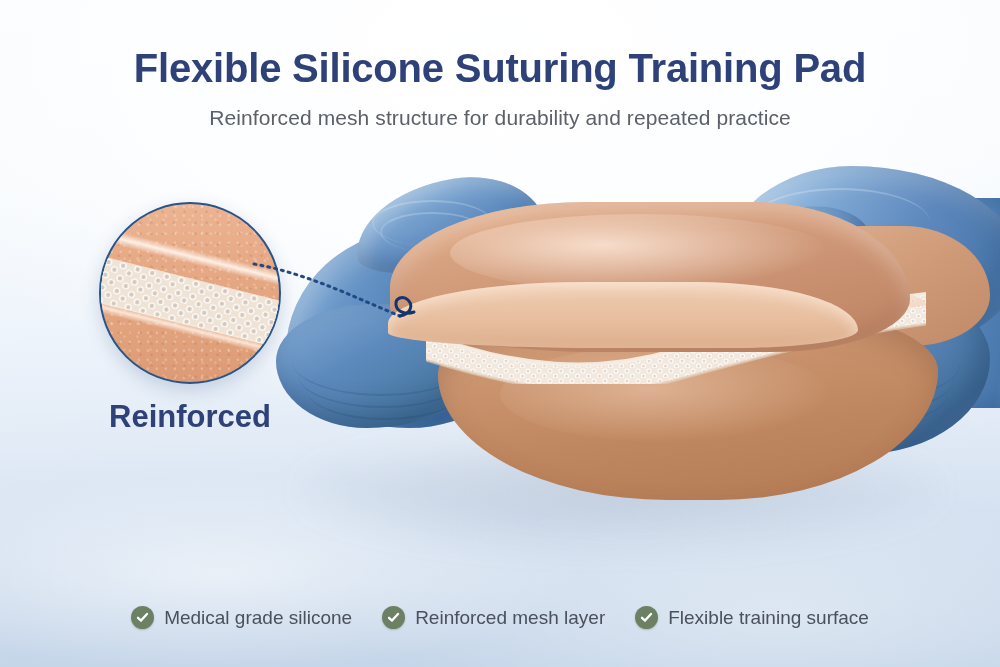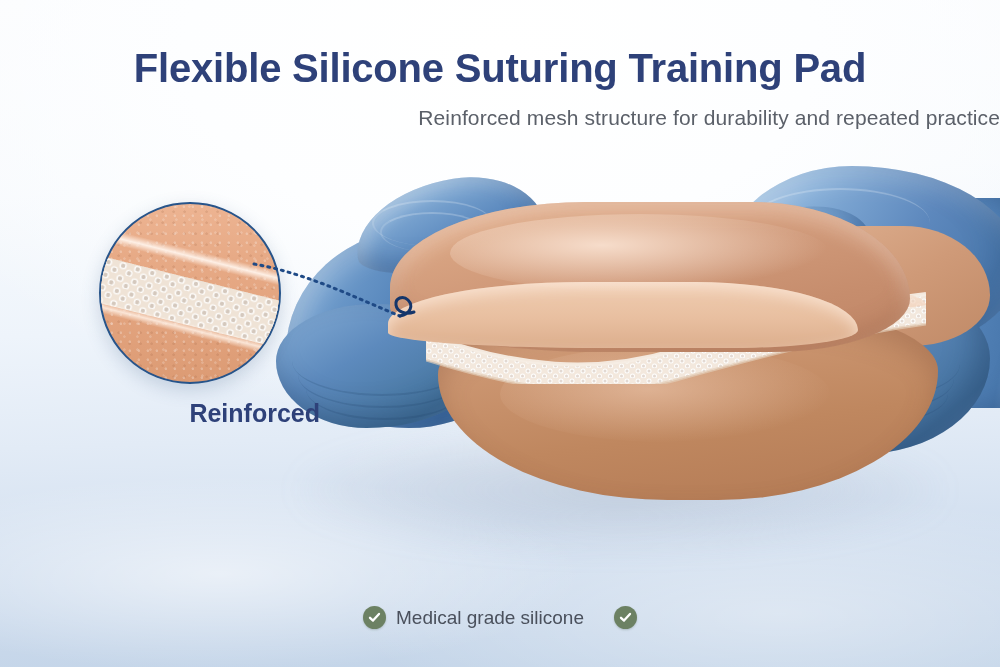--- a/index.html
+++ b/index.html
@@ -28,21 +28,21 @@
   }
 
   
   .header{ position:absolute; left:0; right:0; top:46px; text-align:center; z-index:30; }
   .title{
     font-size:40px; font-weight:bold; letter-spacing:-.2px;
     color:#2e4179; line-height:1.12;
   }
   .subtitle{
     margin-top:15px; font-size:21px; font-weight:400;
-    color:#5b6069; letter-spacing:.1px;text-align:right;
+    color:#5b6069; letter-spacing:.1px;
   }
 
   
   .photo{ position:absolute; inset:0; z-index:10; }
 
   
   .ground-shadow{
     position:absolute; left:300px; top:430px; width:640px; height:120px;
     background:radial-gradient(ellipse at 50% 50%, rgba(120,140,170,.30) 0%, rgba(130,150,180,.16) 45%, rgba(140,160,190,0) 75%);
     filter:blur(14px);
@@ -196,22 +196,22 @@
     position:absolute; left:-30px; top:122px; width:260px; height:12px;
     background:linear-gradient(180deg,rgba(255,238,226,.0),rgba(255,241,230,.85),rgba(255,238,226,0));
     transform:rotate(14deg);
   }
 
   
   .leader{ position:absolute; left:250px; top:230px; width:210px; height:110px; z-index:22; }
 
   .callout-label{
     position:absolute; left:60px; top:398px; width:260px;
-    text-align:right; z-index:25;
-    font-size:25px; font-weight:bold; line-height:1.25;
+    text-align:center; z-index:25;
+    font-size:31px; font-weight:bold; line-height:1.25;
     color:#2e4179;
   }
 
   
   .features{
     position:absolute; left:0; right:0; bottom:38px;
     display:flex; justify-content:center; align-items:center;
     gap:30px; z-index:30;
   }
   .feature{ display:flex; align-items:center; gap:10px; }
@@ -331,24 +331,33 @@
 
     <div class="feature">
       <span class="check">
         <svg width="13" height="13" viewBox="0 0 13 13" aria-hidden="true">
           <path d="M2 6.8 L5 9.6 L11 2.9" fill="none" stroke="#ffffff" stroke-width="2.3" stroke-linecap="round" stroke-linejoin="round"></path>
         </svg>
       </span>
       <span class="feature-label">Medical grade silicone</span>
     </div>
 
-
     <div class="feature">
       <span class="check">
         <svg width="13" height="13" viewBox="0 0 13 13" aria-hidden="true">
           <path d="M2 6.8 L5 9.6 L11 2.9" fill="none" stroke="#ffffff" stroke-width="2.3" stroke-linecap="round" stroke-linejoin="round"></path>
         </svg>
       </span>
+      <span class="feature-label">Reinforced mesh layer</span>
+    </div>
+
+    <div class="feature">
+      <span class="check">
+        <svg width="13" height="13" viewBox="0 0 13 13" aria-hidden="true">
+          <path d="M2 6.8 L5 9.6 L11 2.9" fill="none" stroke="#ffffff" stroke-width="2.3" stroke-linecap="round" stroke-linejoin="round"></path>
+        </svg>
+      </span>
+      <span class="feature-label">Flexible training surface</span>
     </div>
 
   </div>
 
 </div>
 
 </body></html>

